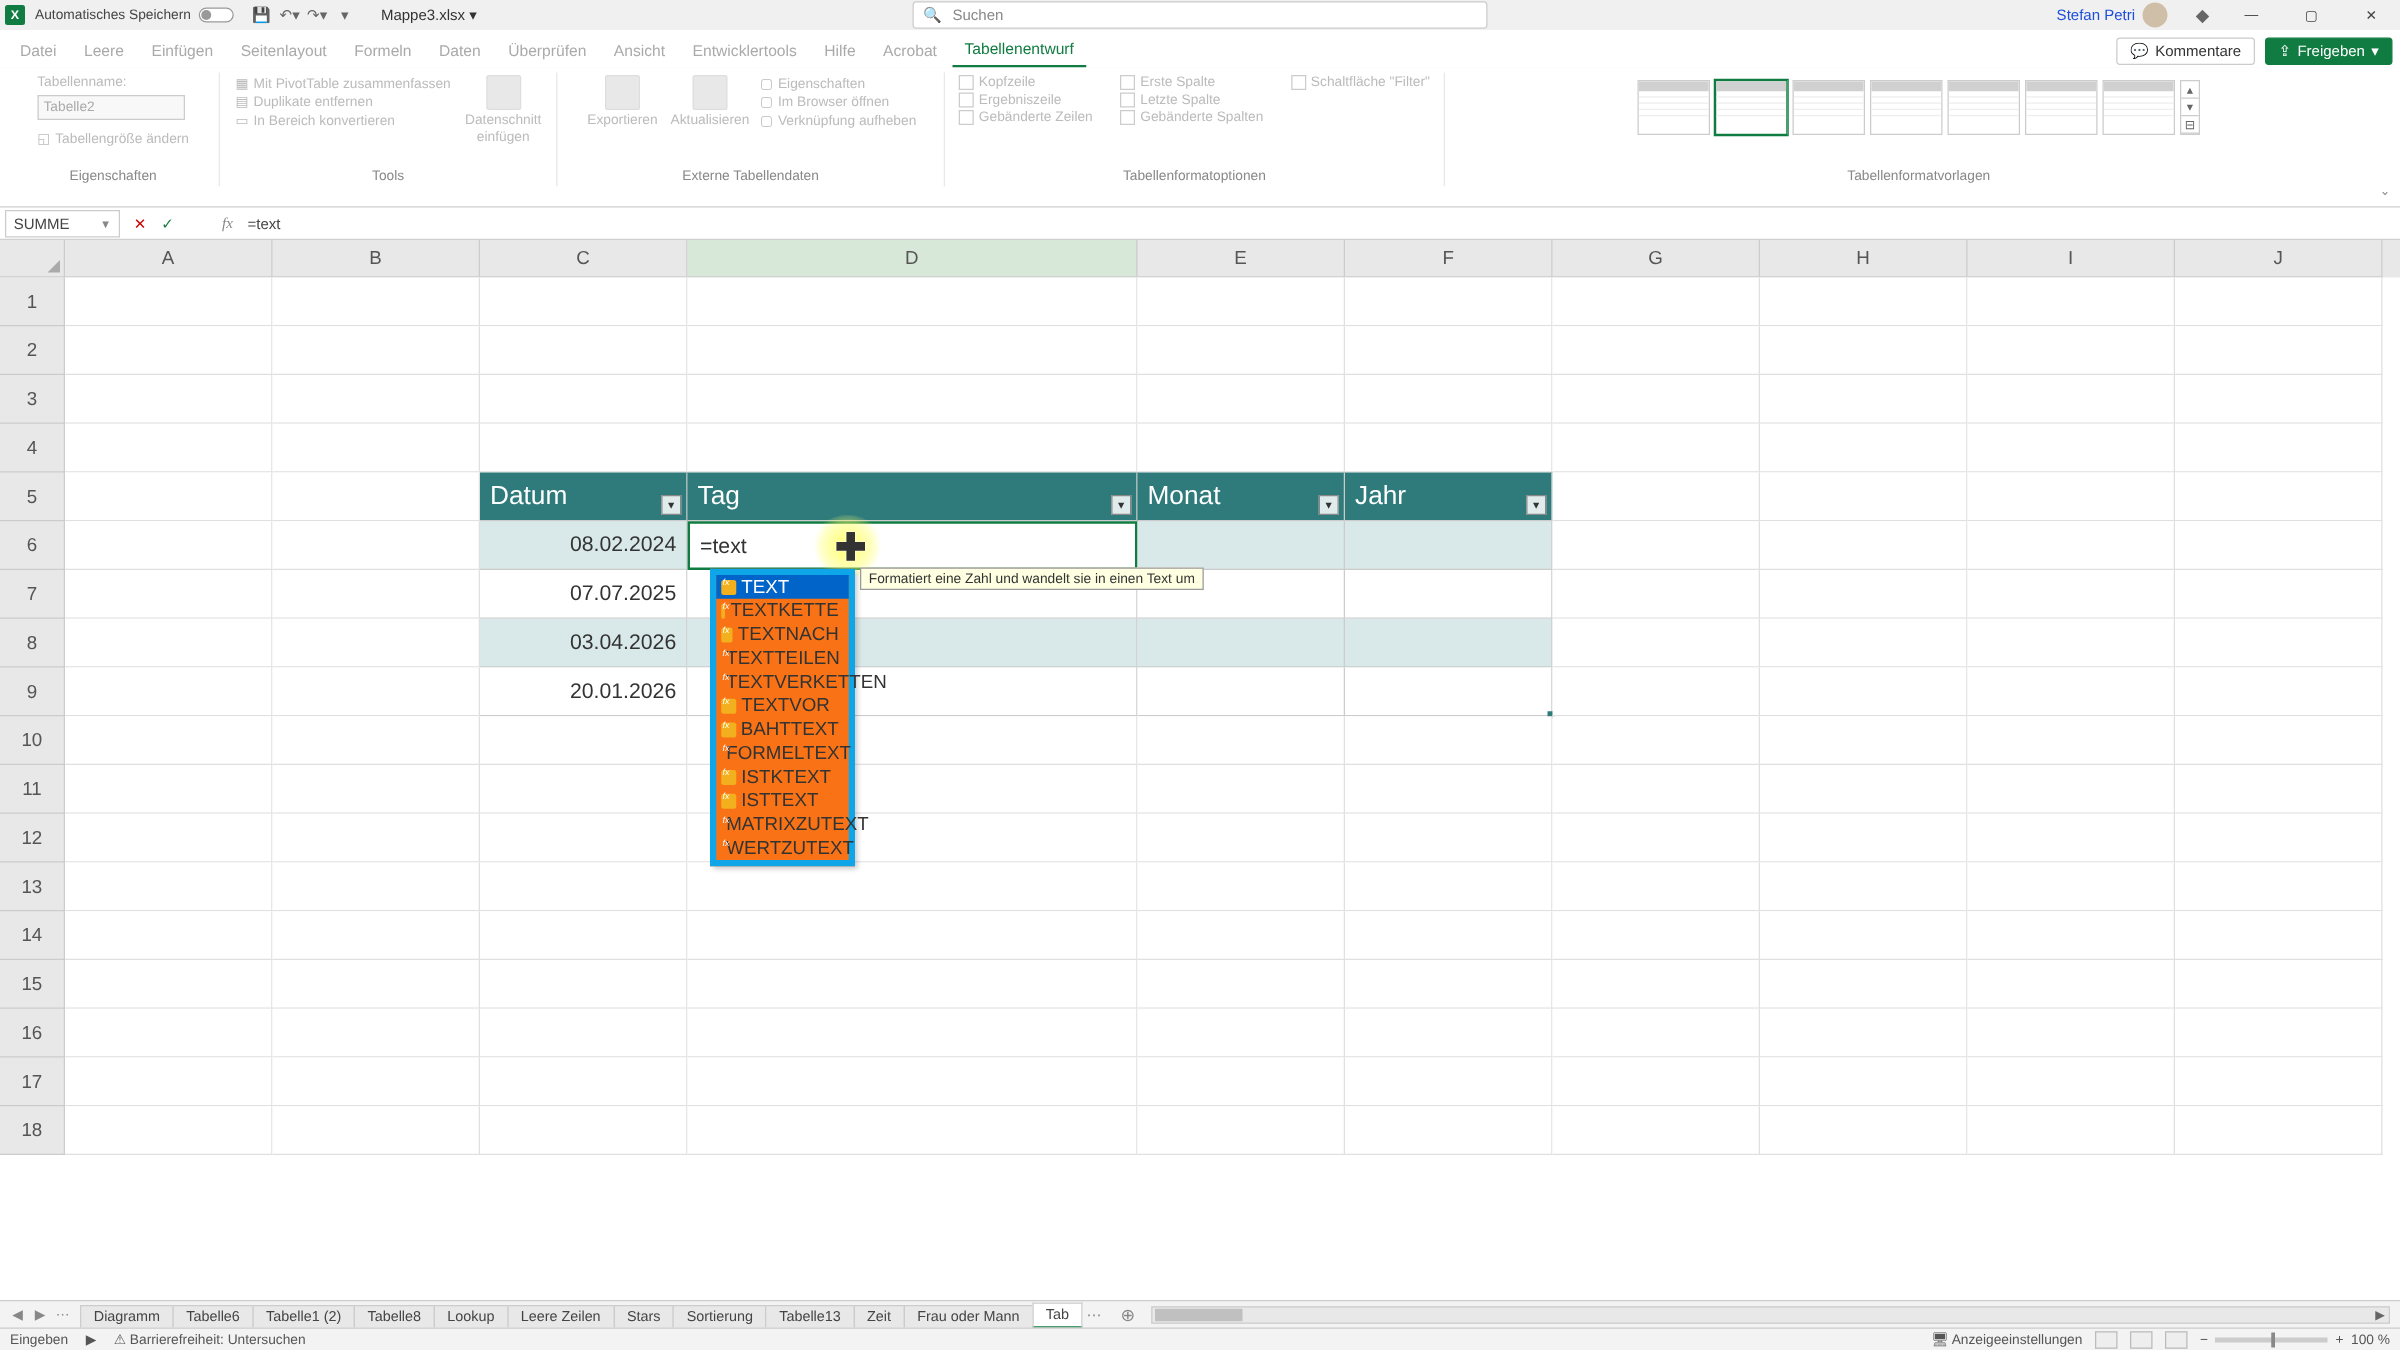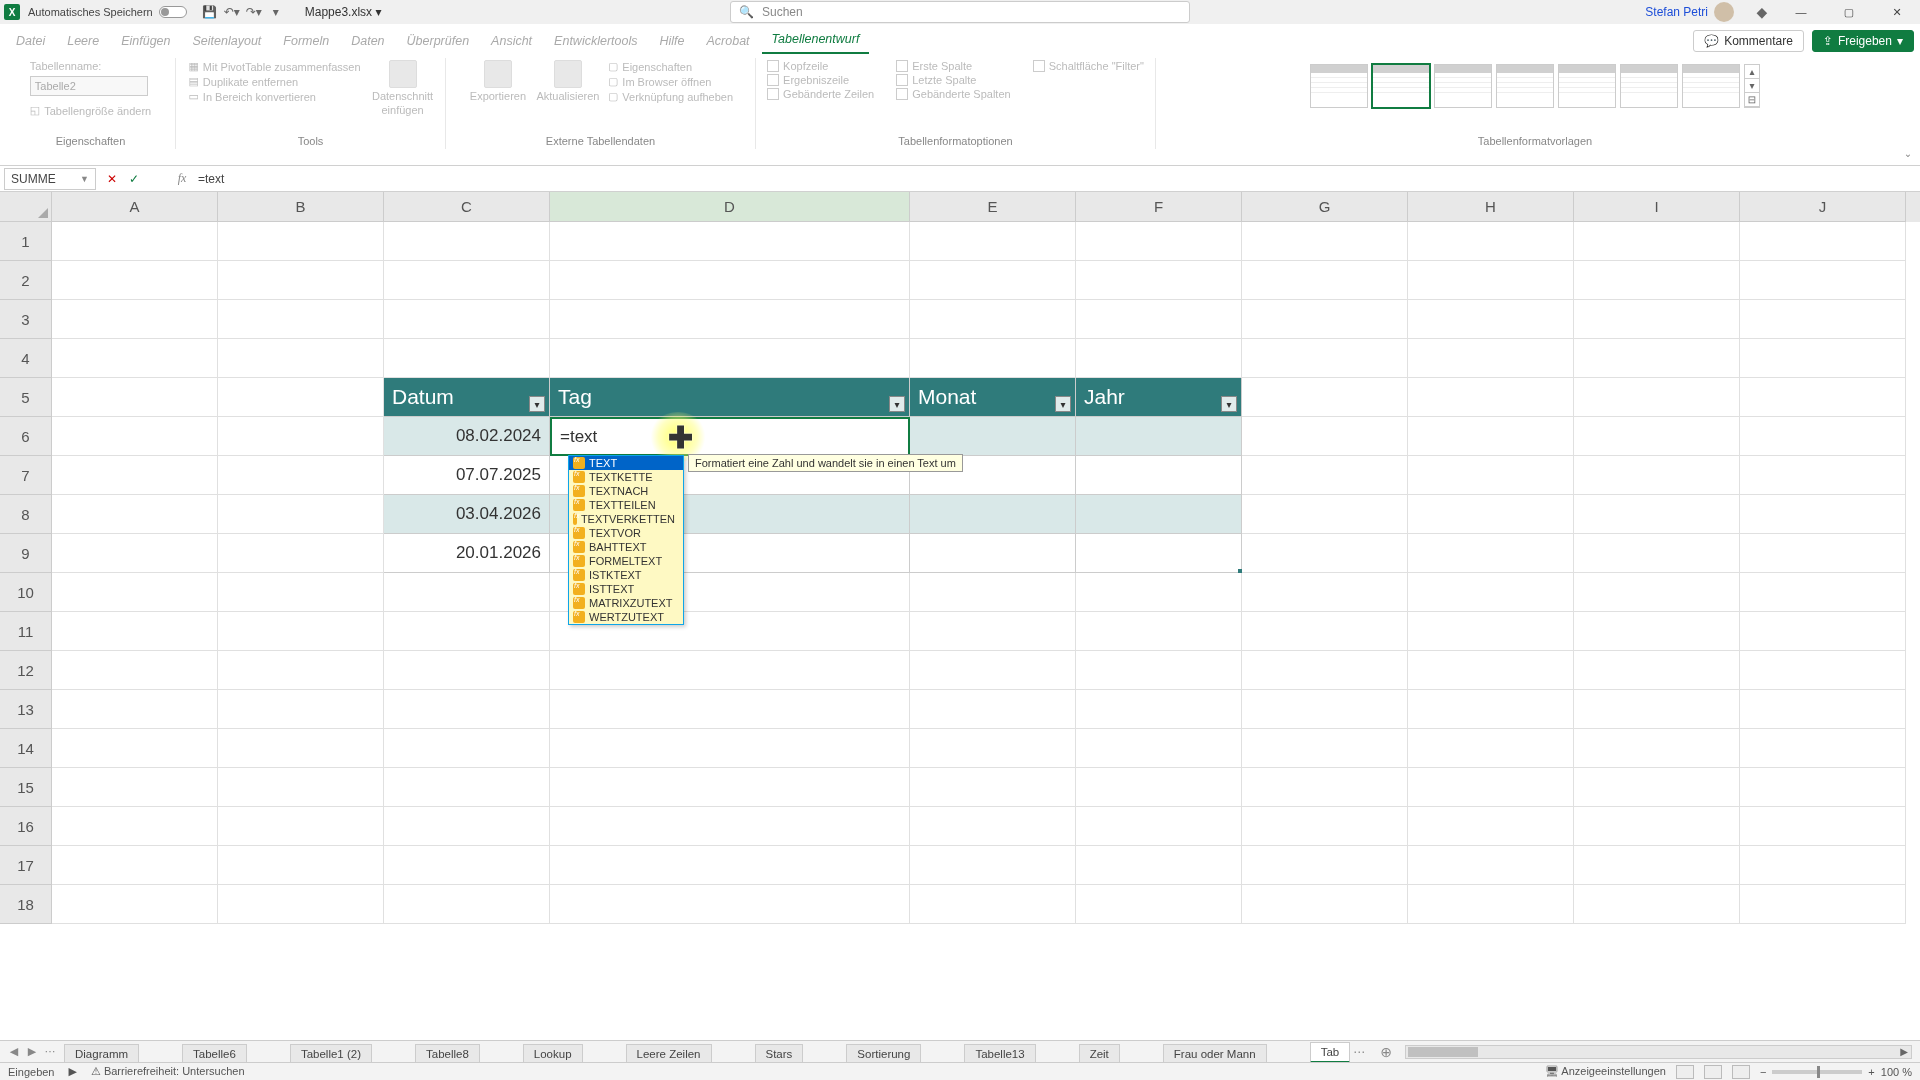--- a/index.html
+++ b/index.html
@@ -16,21 +16,21 @@
 .titlebar .filename { margin-left:20px; color:#333; font-size:12px; }
 .titlebar .search { position:absolute; left:50%; transform:translateX(-50%); width:460px; height:22px; border:1px solid #ccc; border-radius:3px; background:#fff; display:flex; align-items:center; padding:0 8px; gap:8px; color:#888; font-size:12px; }
 .titlebar .right { position:absolute; right:0; display:flex; align-items:center; gap:2px; }
 .titlebar .user { display:flex; align-items:center; gap:6px; margin-right:12px; font-size:12px; color:#1d4ed8; }
 .titlebar .avatar { width:20px; height:20px; border-radius:10px; background:#d0bfa8; }
 .titlebar .diamond { width:28px; height:24px; display:flex; align-items:center; justify-content:center; color:#666; font-size:14px; }
 .titlebar .winbtn { width:46px; height:24px; display:flex; align-items:center; justify-content:center; color:#444; font-size:11px; }
 
 
 .ribbontabs { height:30px; background:#fff; display:flex; align-items:flex-end; padding:0 6px; gap:2px; font-size:12.5px; }
-.ribbontabs .tab { padding:6px 10px; color:#aaa; cursor:pointer;font-style:italic; }
+.ribbontabs .tab { padding:6px 10px; color:#aaa; cursor:pointer; }
 .ribbontabs .tab.file { color:#aaa; }
 .ribbontabs .tab.active { color:#107c41; border-bottom:2px solid #107c41; }
 .ribbontabs .spacer { flex:1; }
 .ribbontabs .btn { padding:3px 10px; border:1px solid #ccc; border-radius:3px; font-size:12px; margin-left:6px; margin-bottom:2px; display:flex; align-items:center; gap:5px; color:#333; }
 .ribbontabs .btn.share { background:#107c41; color:#fff; border-color:#107c41; }
 
 
 .ribbon { height:112px; background:#fff; border-bottom:1px solid #d0d0d0; display:flex; padding:4px 6px 16px 6px; font-size:11px; color:#bbb; position:relative; }
 .ribbon .group { border-right:1px solid #e8e8e8; padding:2px 10px; display:flex; flex-direction:column; align-items:center; justify-content:flex-start; position:relative; }
 .ribbon .group .label { position:absolute; bottom:2px; left:0; right:0; text-align:center; font-size:11px; color:#888; }
@@ -85,32 +85,32 @@
 .tcell.right { justify-content:flex-end; }
 .editcell { border:2px solid #107c41 !important; background:#fff !important; }
 .editcell span { color:#333; }
 .tbl-handle { position:absolute; right:-3px; bottom:-3px; width:6px; height:6px; background:#2f7b7b; }
 
 
 .cursor-glow { position:absolute; width:60px; height:50px; border-radius:50%; background:radial-gradient(circle,#ffff66 0%,rgba(255,255,102,0.4) 50%,transparent 70%); pointer-events:none; z-index:5; }
 .plus-cursor { position:absolute; z-index:6; pointer-events:none; font-size:30px; font-weight:bold; color:#333; text-shadow:0 0 2px #fff; }
 
 
-.ac-popup { position:absolute; background:#fef9c3; border:1px solid #0ea5e9; box-shadow:2px 2px 4px rgba(0,0,0,0.2); font-size:11px; z-index:10; }
+.ac-popup { position:absolute; background:#f97316; border:5px solid #0ea5e9; box-shadow:2px 2px 4px rgba(0,0,0,0.2); font-size:15px; z-index:10; }
 .ac-popup .item { padding:1px 8px 1px 4px; display:flex; align-items:center; gap:4px; color:#333; }
 .ac-popup .item .fnico { width:12px; height:12px; border-radius:2px; background:#f2b01e; display:inline-block; position:relative; }
 .ac-popup .item .fnico::after { content:"fx"; position:absolute; font-size:7px; color:#fff; left:1px; top:-1px; font-style:italic; }
 .ac-popup .item.sel { background:#0064c8; color:#fff; }
 .ac-tooltip { position:absolute; background:#ffffe1; border:1px solid #999; padding:2px 6px; font-size:11px; color:#333; z-index:10; white-space:nowrap; }
 
 
 .sheetbar { position:absolute; left:0; right:0; bottom:18px; height:22px; background:#f3f3f3; border-top:1px solid #ccc; display:flex; align-items:center; font-size:12px; }
 .sheetbar .nav { display:flex; gap:2px; padding:0 6px; }
 .sheetbar .nav span { width:16px; height:16px; display:flex; align-items:center; justify-content:center; color:#888; font-size:11px; }
-.sheetbar .tabs { display:flex; height:22px; align-items:flex-end;gap:44px; }
+.sheetbar .tabs { display:flex; height:22px; align-items:flex-end; }
 .sheetbar .stab { padding:3px 10px; border:1px solid #ccc; border-bottom:none; background:#e8e8e8; color:#444; font-size:11.5px; margin-right:-1px; white-space:nowrap; }
 .sheetbar .stab.active { background:#fff; border-bottom:2px solid #107c41; }
 .sheetbar .add { width:22px; display:flex; align-items:center; justify-content:center; color:#888; font-size:14px; margin-left:6px; }
 .sheetbar .hscroll { flex:1; margin:0 8px; height:14px; background:#e8e8e8; border:1px solid #ccc; position:relative; }
 .sheetbar .hscroll .thumb { position:absolute; left:2px; top:1px; height:10px; width:70px; background:#c0c0c0; }
 .sheetbar .hscroll .arr { position:absolute; top:0; width:14px; height:12px; display:flex; align-items:center; justify-content:center; font-size:10px; color:#666; }
 
 
 .statusbar { position:absolute; left:0; right:0; bottom:0; height:18px; background:#f3f3f3; border-top:1px solid #ccc; display:flex; align-items:center; font-size:11px; color:#555; padding:0 8px; gap:14px; }
 .statusbar .right { margin-left:auto; display:flex; align-items:center; gap:10px; }

